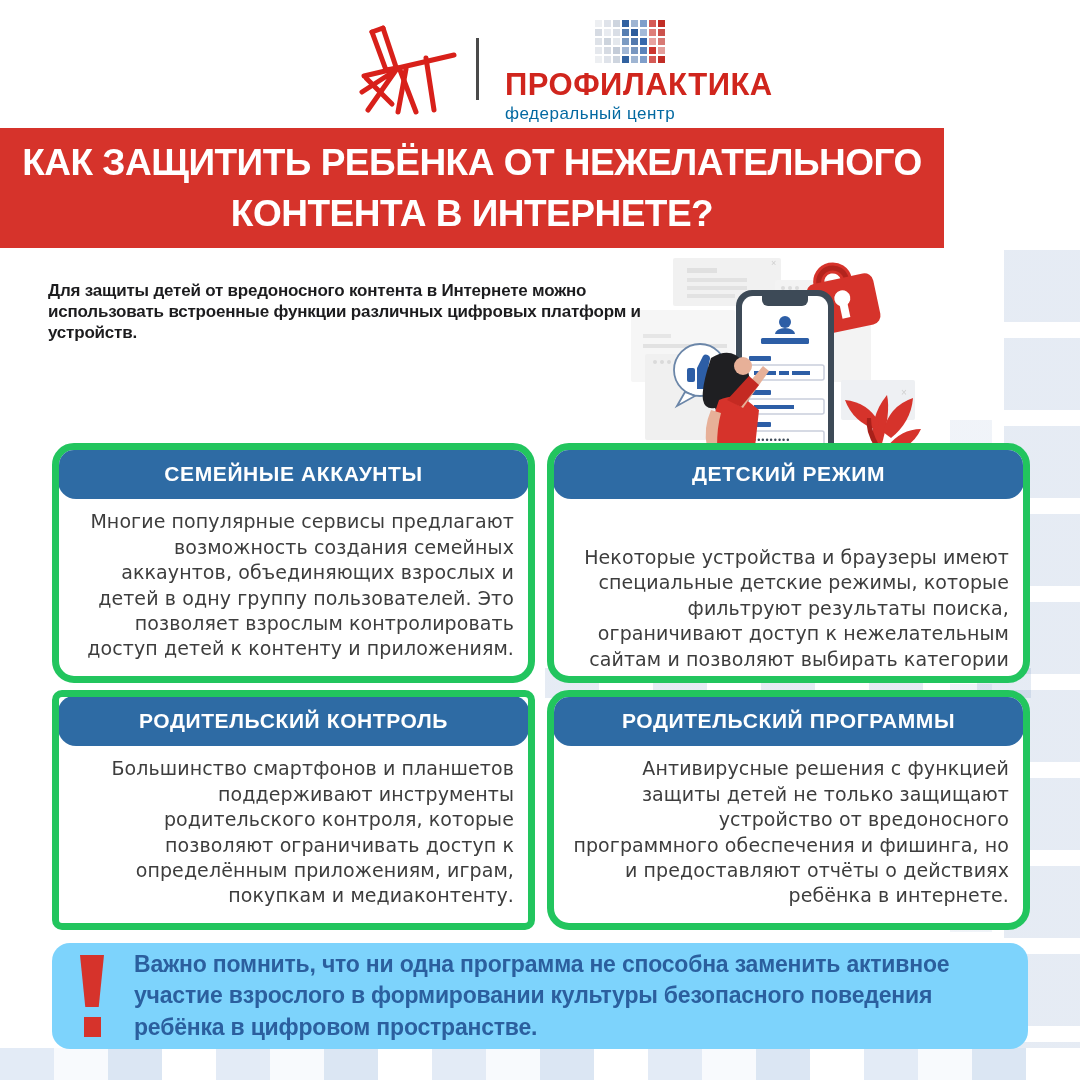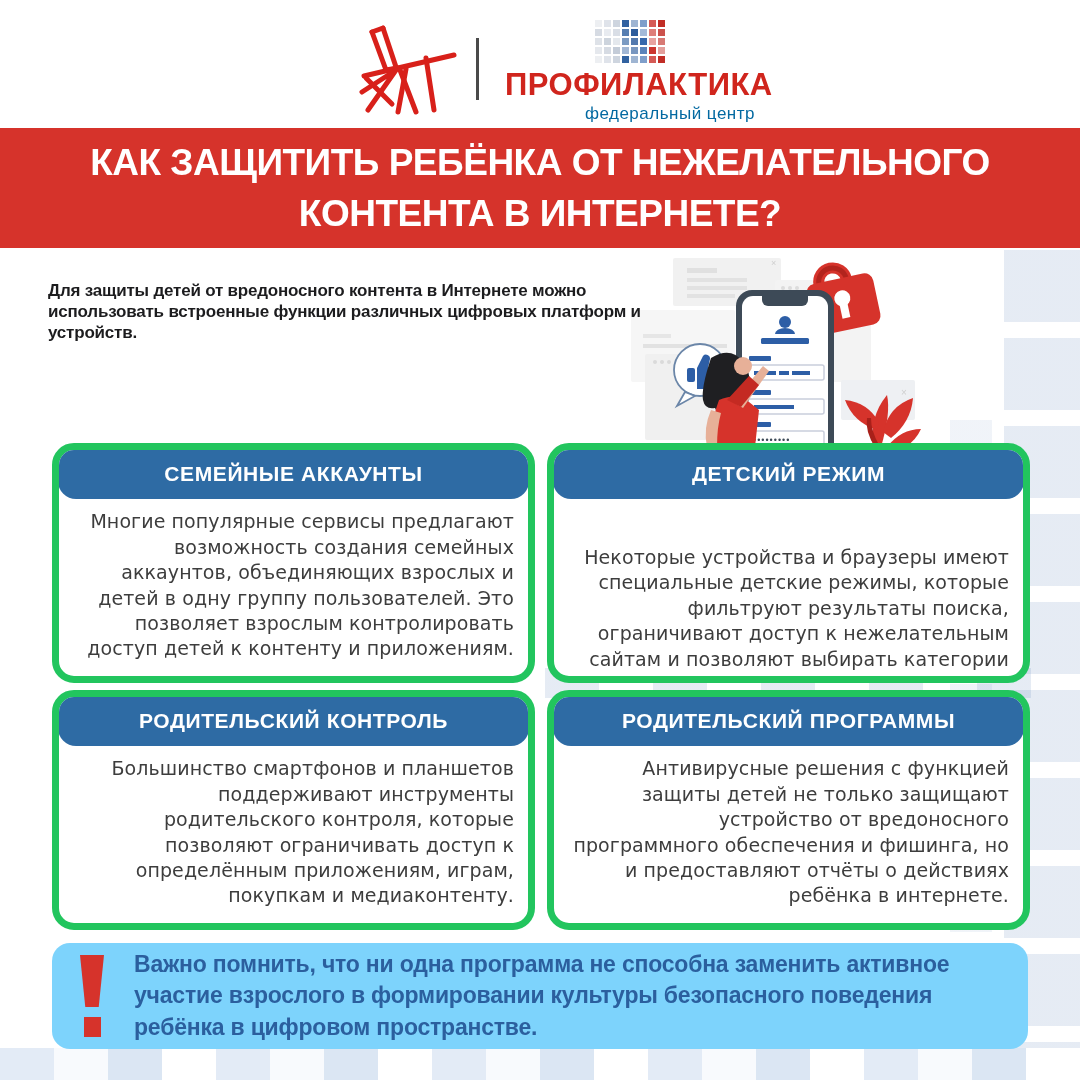--- a/index.html
+++ b/index.html
@@ -30,29 +30,29 @@
   .footer-stripes {
     position:absolute; left:0; bottom:0; width:1080px; height:32px;
     background:repeating-linear-gradient(90deg,
       #e3ebf6 0 54px, #f8fafd 54px 108px, #dbe6f3 108px 162px, #ffffff 162px 216px);
   }
 
   
   .header { position:absolute; left:0; top:0; width:1080px; height:128px; background:#fff; z-index:3; }
   .chair-logo { position:absolute; left:356px; top:24px; width:108px; height:92px; }
   .logo-divider { position:absolute; left:476px; top:38px; width:3px; height:62px; background:#4a4a4a; }
-  .brand { position:absolute; left:505px; top:20px; width:250px; text-align:right; }
+  .brand { position:absolute; left:505px; top:20px; width:250px; text-align:left; }
   .brand-grid { display:grid; grid-template-columns:repeat(8,7px); gap:2px; width:70px; margin:0 auto 6px auto; }
   .brand-grid div { width:7px; height:7px; }
   .brand-name { font-size:31px; font-weight:bold; color:#d0251d; letter-spacing:0.5px; line-height:1; }
   .brand-sub { font-size:17px; color:#0369a1; margin-top:4px; letter-spacing:0.5px; }
 
   
   .banner {
-    position:absolute; left:0; top:128px; width:1080px; height:120px;
+    position:absolute; left:0; top:128px; width:944px; height:120px;
     background:#d6332b; color:#fff; z-index:3;
     display:flex; flex-direction:column; justify-content:center; align-items:center;
   }
   .banner div { font-size:37px; font-weight:bold; letter-spacing:-0.5px; line-height:1.38; }
 
   
   .intro {
     position:absolute; left:48px; top:281px; width:610px; z-index:2;
     font-size:17px; font-weight:bold; color:#1c1c1e; line-height:1.23; letter-spacing:-0.2px;
   }
@@ -62,21 +62,21 @@
 
   
   .card {
     position:absolute; width:483px; height:240px;
     background:#fff; border:7px solid #22c55e; border-radius:22px;
     overflow:hidden; z-index:2;
     display:flex; flex-direction:column;
   }
   .card-1 { left:52px;  top:443px; }
   .card-2 { left:547px; top:443px;gap:40px; }
-  .card-3 { left:52px;  top:690px; }
+  .card-3 { left:52px;  top:690px;border-radius:10px; }
   .card-4 { left:547px; top:690px; }
   .card-header {
     height:50px; flex:0 0 50px; background:#2e6ba4; border-radius:16px 16px 18px 18px;
     margin:-1px -1px 0 -1px;
     display:flex; align-items:center; justify-content:center;
     color:#fff; font-size:21px; font-weight:bold; letter-spacing:0.6px;
   }
   .card-body {
     flex:1; display:flex; align-items:center; justify-content:center;
     padding:6px 14px 10px 14px; text-align:right;

